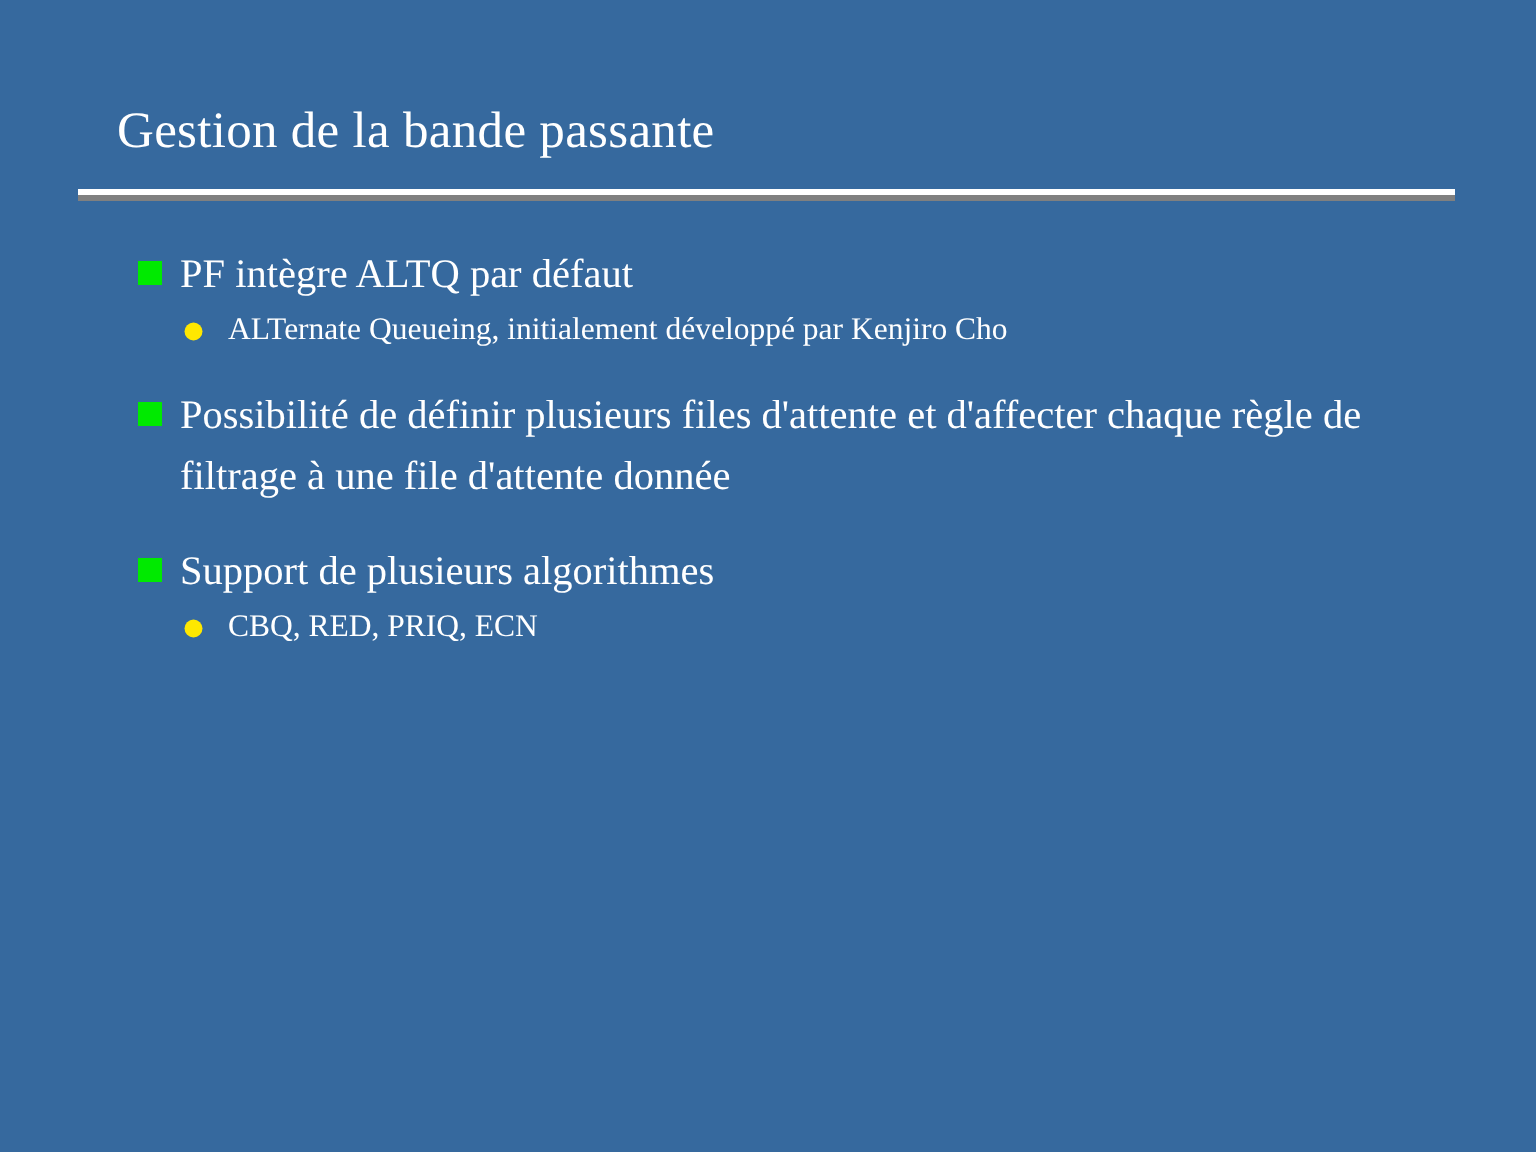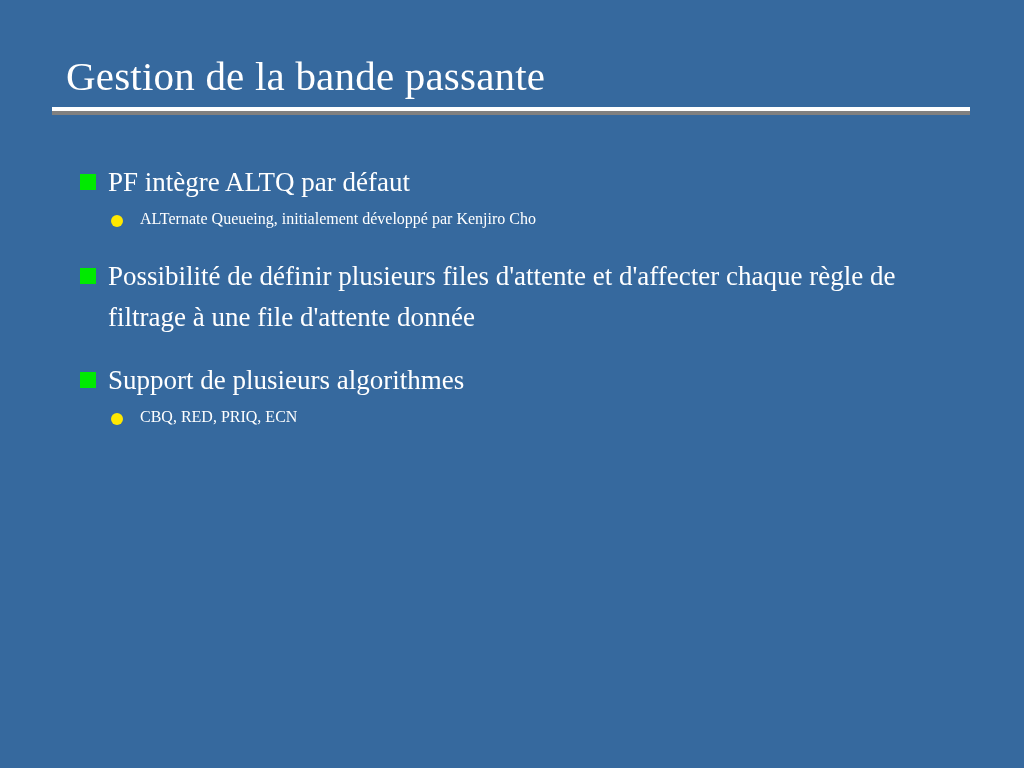--- a/index.html
+++ b/index.html
@@ -24,47 +24,47 @@
 
   
   #title-block {
     position: absolute;
     left: 52px;
     top: 50px;
     width: 918px;
   }
   #slide-title {
     font-family: "Liberation Serif", "DejaVu Serif", serif;
-    font-size: 41px;
+    font-size: 34px;
     line-height: 52px;
     color: #ffffff;
     font-weight: normal;
     letter-spacing: 0.2px;
-    margin: 0;
+    margin: 12px;
     padding-left: 14px;
     white-space: nowrap;
   }
   #title-rule {
     margin-top: 5px;
     width: 918px;
     height: 8px;
   }
   #title-rule .rule-light {
     height: 4px;
     background: #ffffff;
   }
   #title-rule .rule-dark {
     height: 4px;
     background: #808080;
   }
 
   
   #body-block {
     position: absolute;
-    left: 78px;
+    left: 90px;
     top: 162px;
     width: 900px;
   }
   .group {
     margin-bottom: 22px;
   }
   .group:last-child {
     margin-bottom: 0;
   }
 
@@ -85,21 +85,21 @@
     background: #00ea00;
   }
   .bullet-l1 .text {
     display: block;
   }
 
   .bullet-l2 {
     position: relative;
     padding-left: 62px;
     color: #ffffff;
-    font-size: 16px;
+    font-size: 21px;
     line-height: 30px;
     font-family: "Liberation Serif", "DejaVu Serif", serif;
     margin-top: 1px;
   }
   .bullet-l2 .marker-dot {
     position: absolute;
     left: 33px;
     top: 11px;
     width: 12px;
     height: 12px;

